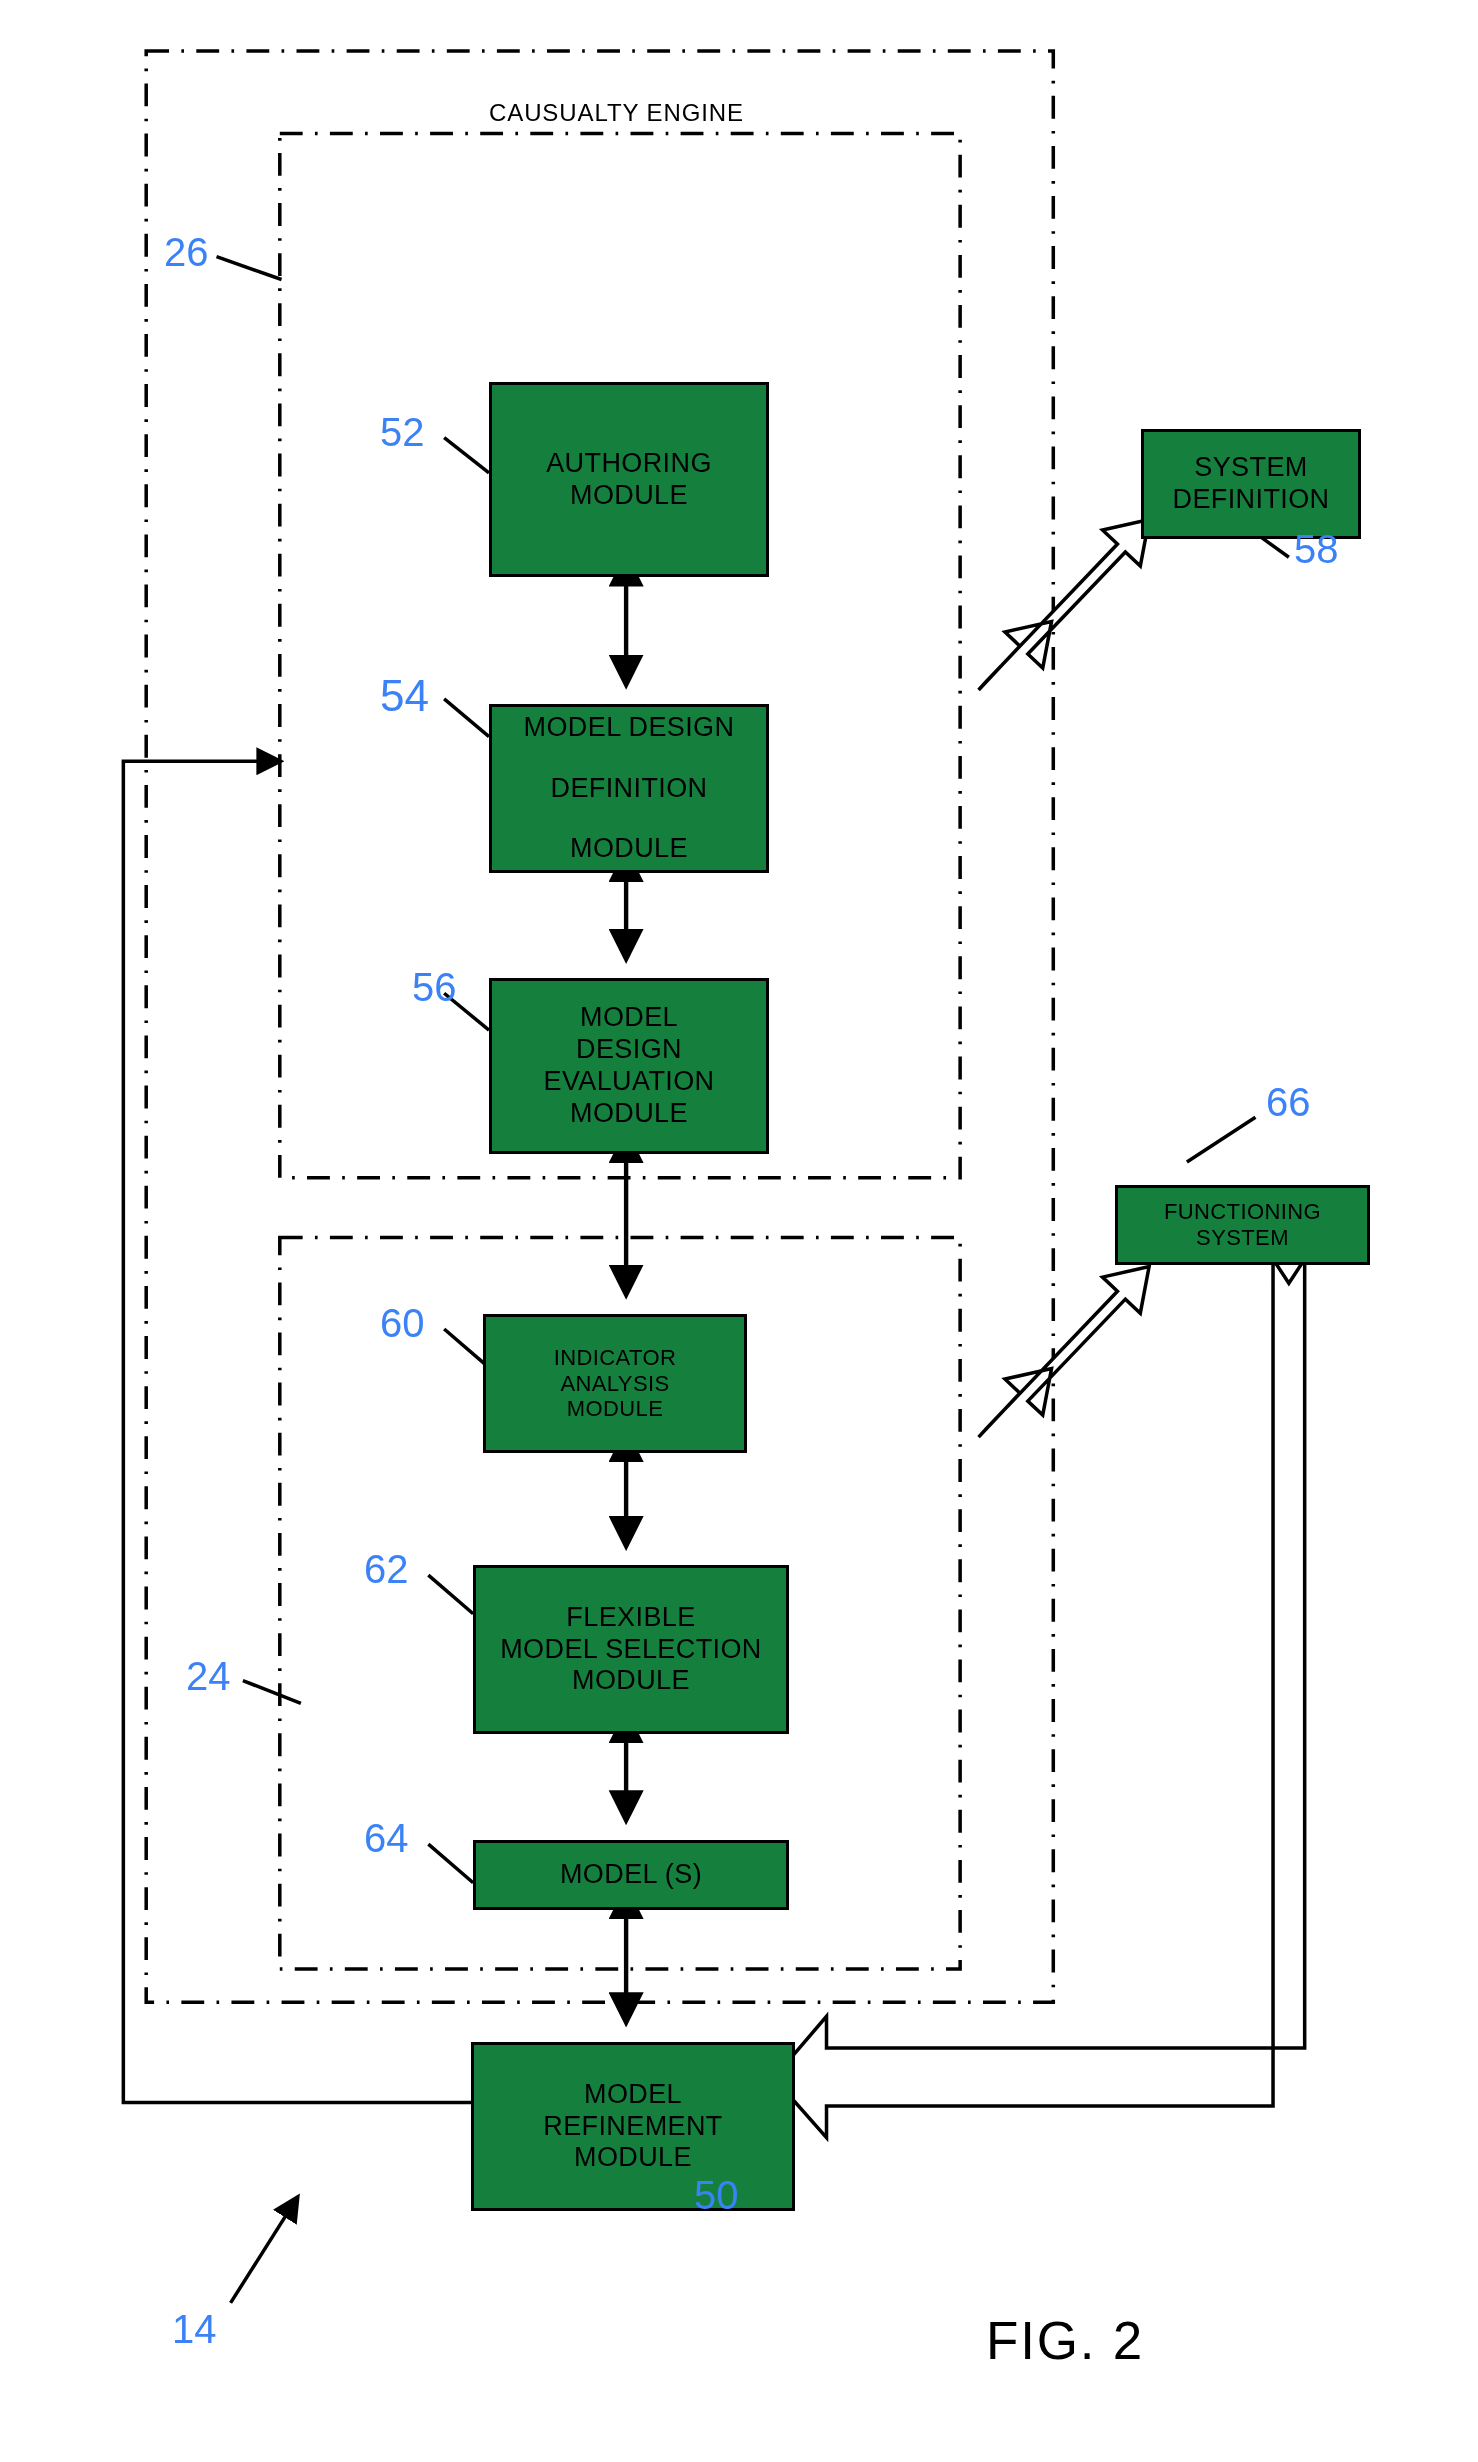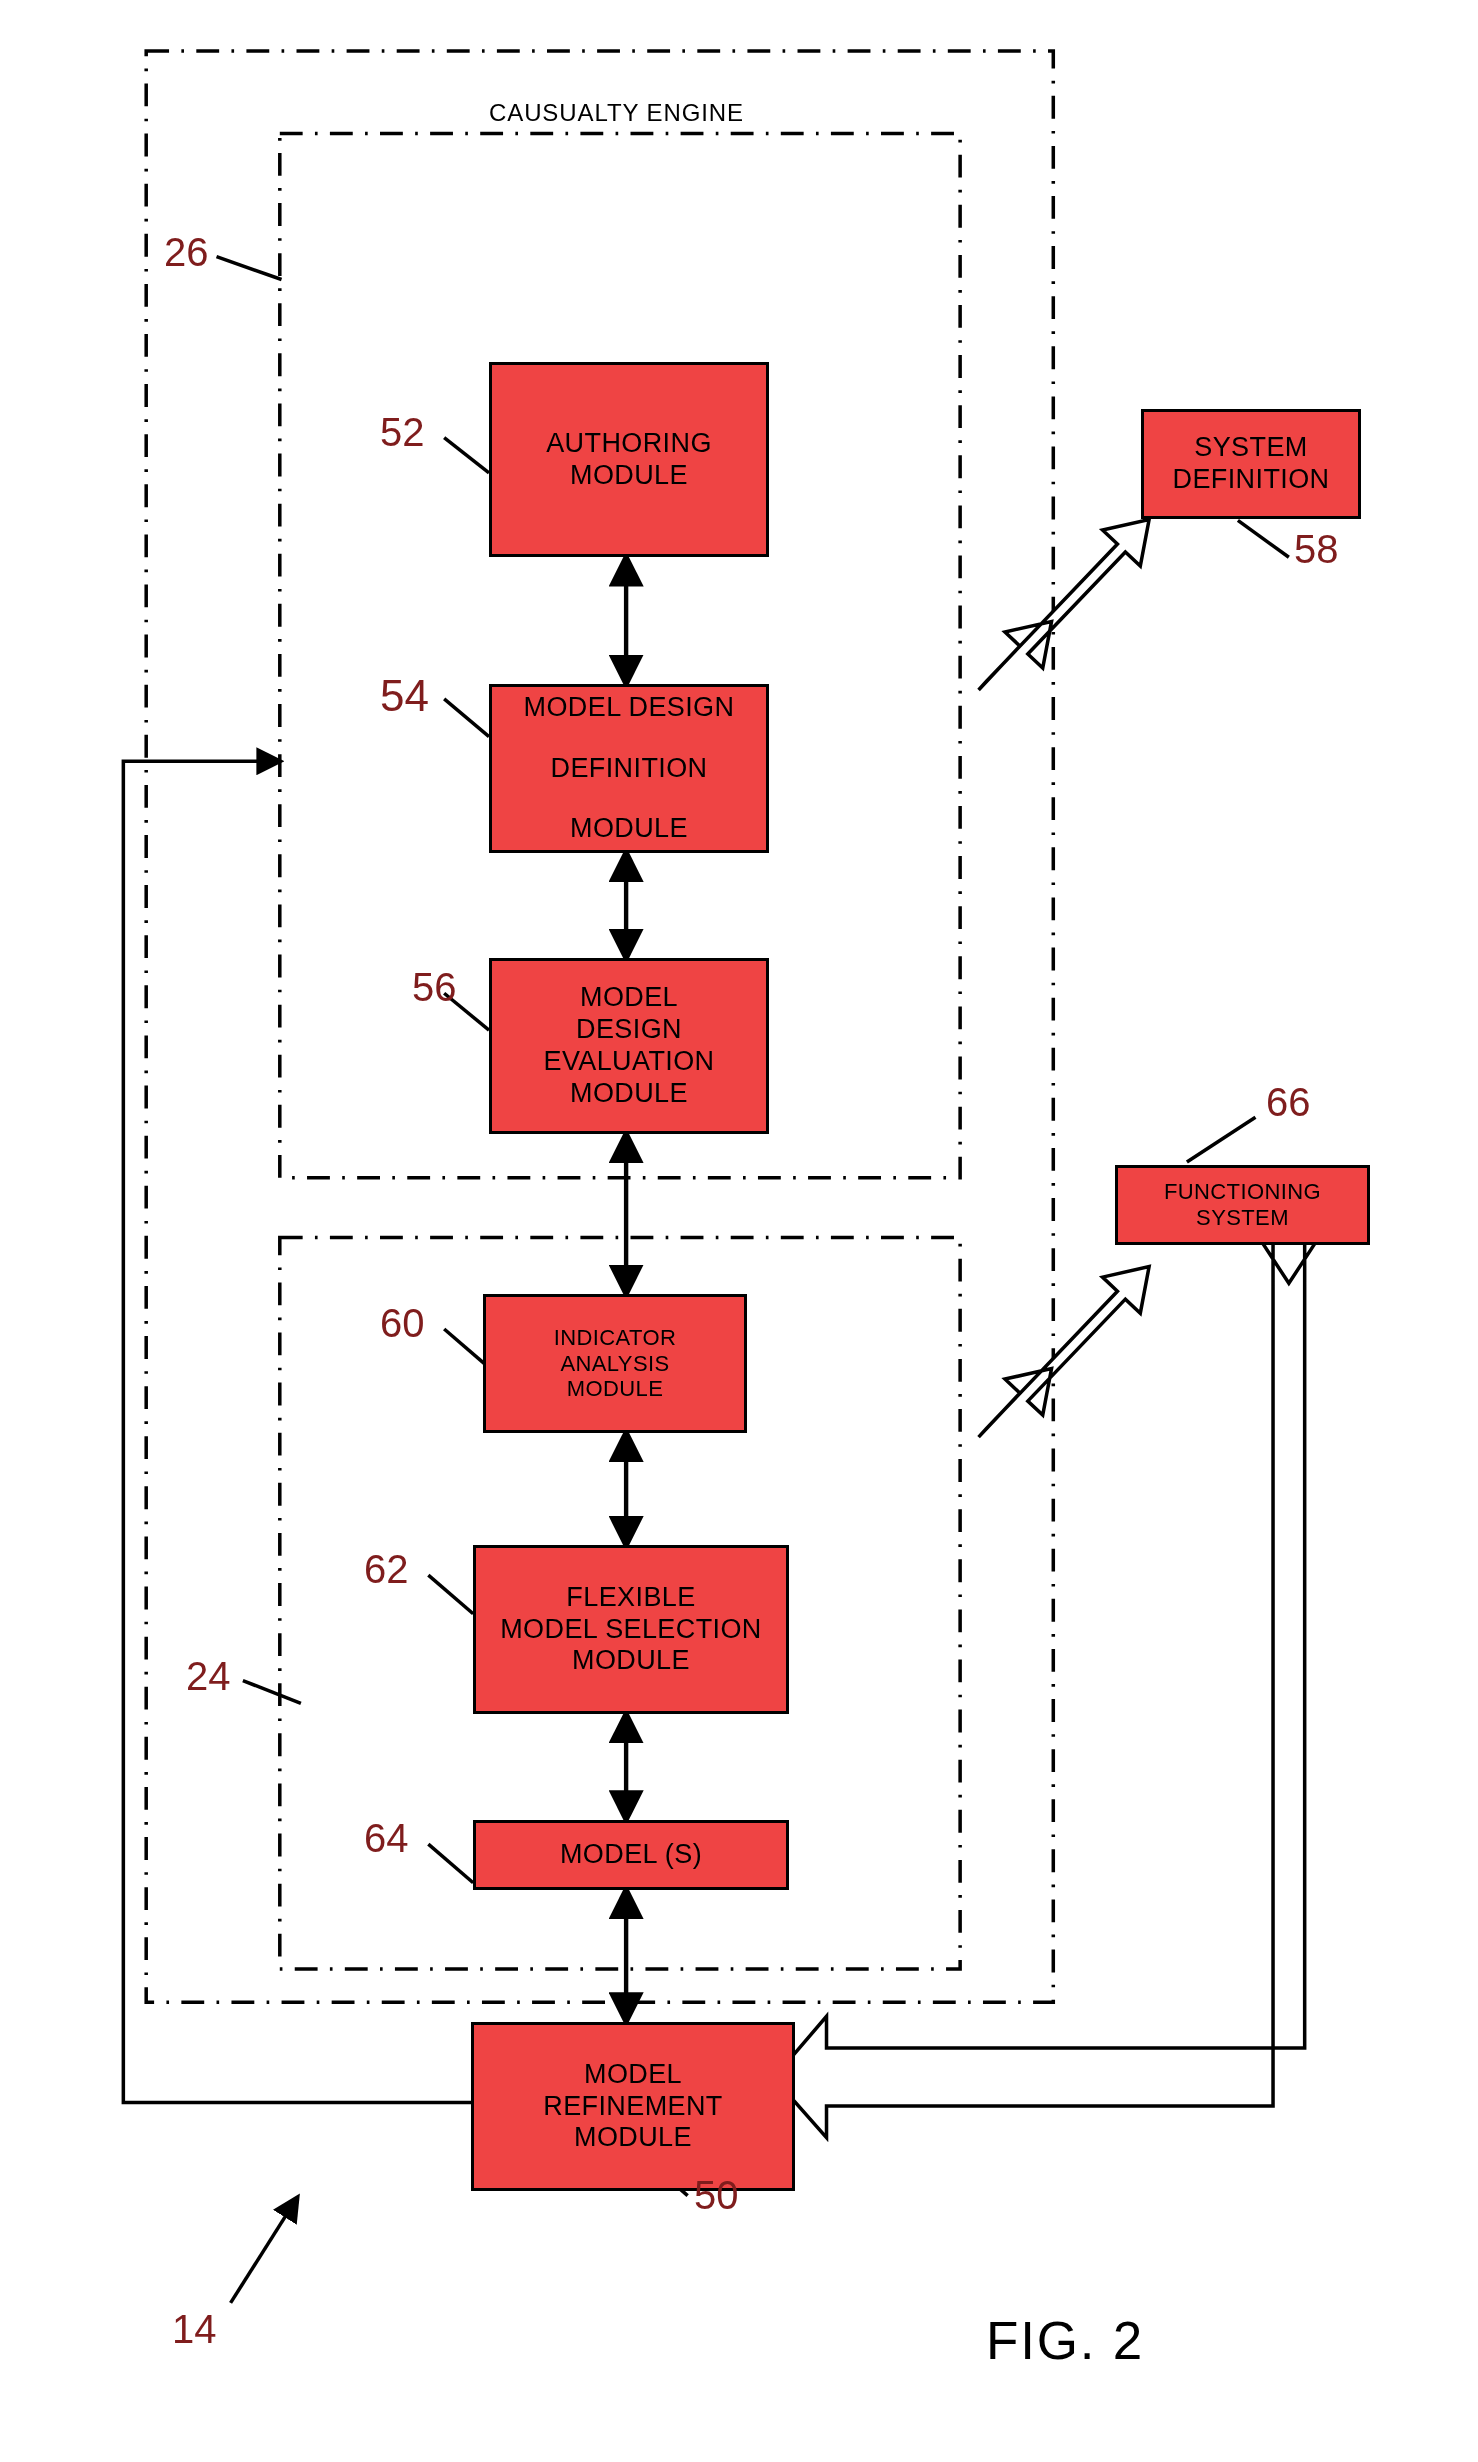--- a/index.html
+++ b/index.html
@@ -25,39 +25,40 @@
     left: 0; top: 0;
     width: 1479px;
     height: 2462px;
     pointer-events: none;
   }
   
   .node-box {
     position: absolute;
     box-sizing: border-box;
     border: 3.5px solid #000000;
-    background: #ef4444;
+    background: #15803d;
     display: flex;
     flex-direction: column;
     align-items: center;
     justify-content: center;
     text-align: center;
     line-height: 1.18;
     letter-spacing: 0.4px;
+    margin-top: 20px;
   }
   .node-box .line {
     display: block;
     white-space: nowrap;
   }
   
   .ref-num {
     position: absolute;
     font-family: "Liberation Sans", sans-serif;
     font-weight: 400;
-    color: #7f1d1d;
+    color: #3b82f6;
     white-space: nowrap;
   }
   .region-title {
     position: absolute;
     white-space: nowrap;
     letter-spacing: 0.9px;
   }
   .fig-caption {
     position: absolute;
     white-space: nowrap;

